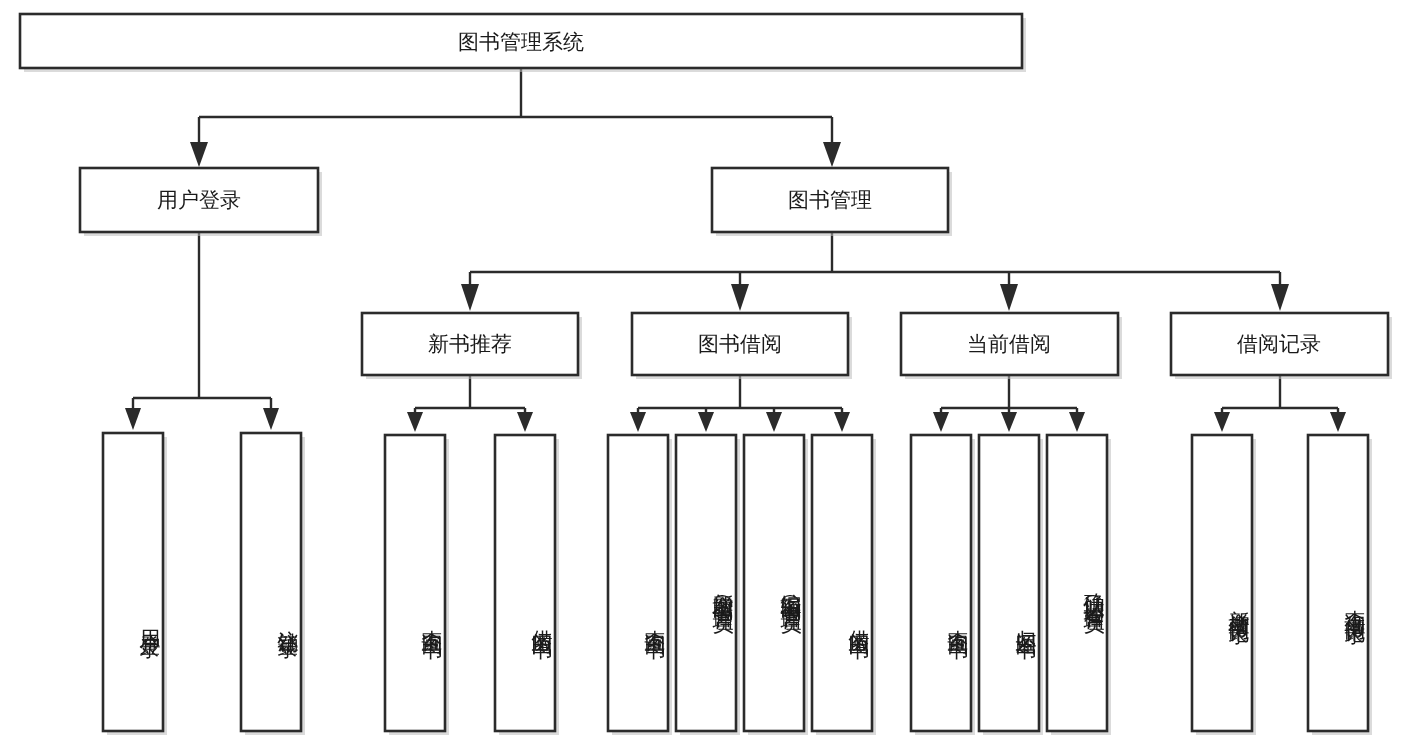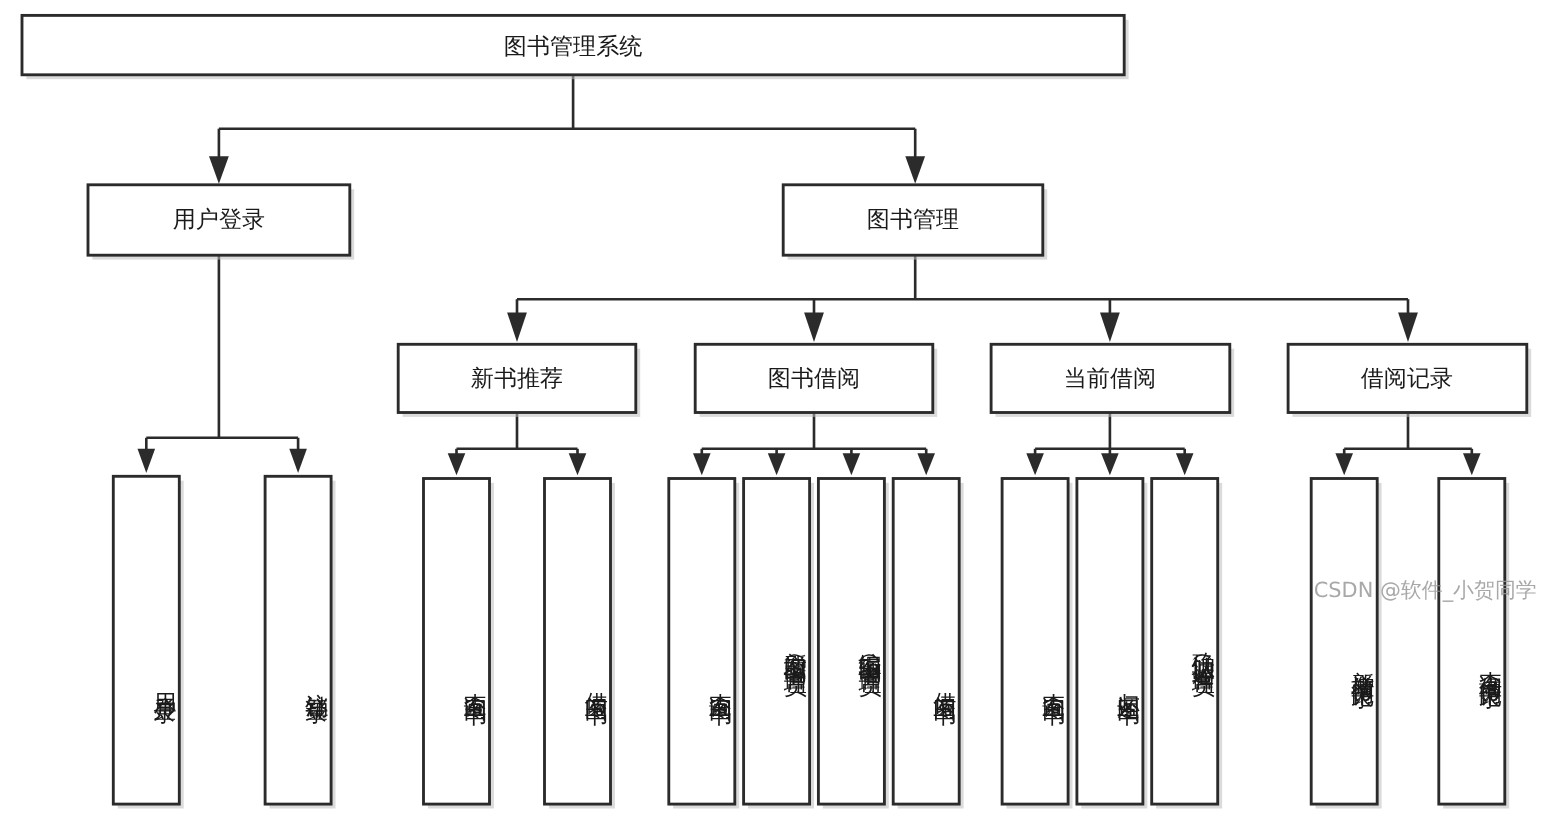--- a/index.html
+++ b/index.html
@@ -277,14 +277,13 @@
   <div class="leaf-label" style="left:744px; top:444px; width:60px; height:290px;">编辑图书（管理员）</div>
   <div class="leaf-label" style="left:812px; top:506px; width:60px; height:225px;">借阅图书</div>
 
   <div class="leaf-label" style="left:911px; top:506px; width:60px; height:225px;">查询图书</div>
   <div class="leaf-label" style="left:979px; top:506px; width:60px; height:225px;">归还图书</div>
   <div class="leaf-label" style="left:1047px; top:444px; width:60px; height:290px;">确认归还（管理员）</div>
 
   <div class="leaf-label" style="left:1192px; top:472px; width:60px; height:260px;">新增借阅记录</div>
   <div class="leaf-label" style="left:1308px; top:472px; width:60px; height:260px;">查询借阅记录</div>
 
-  <div class="watermark">CSDN @软件_小贺同学</div>
 </div>
 
 </body></html>

